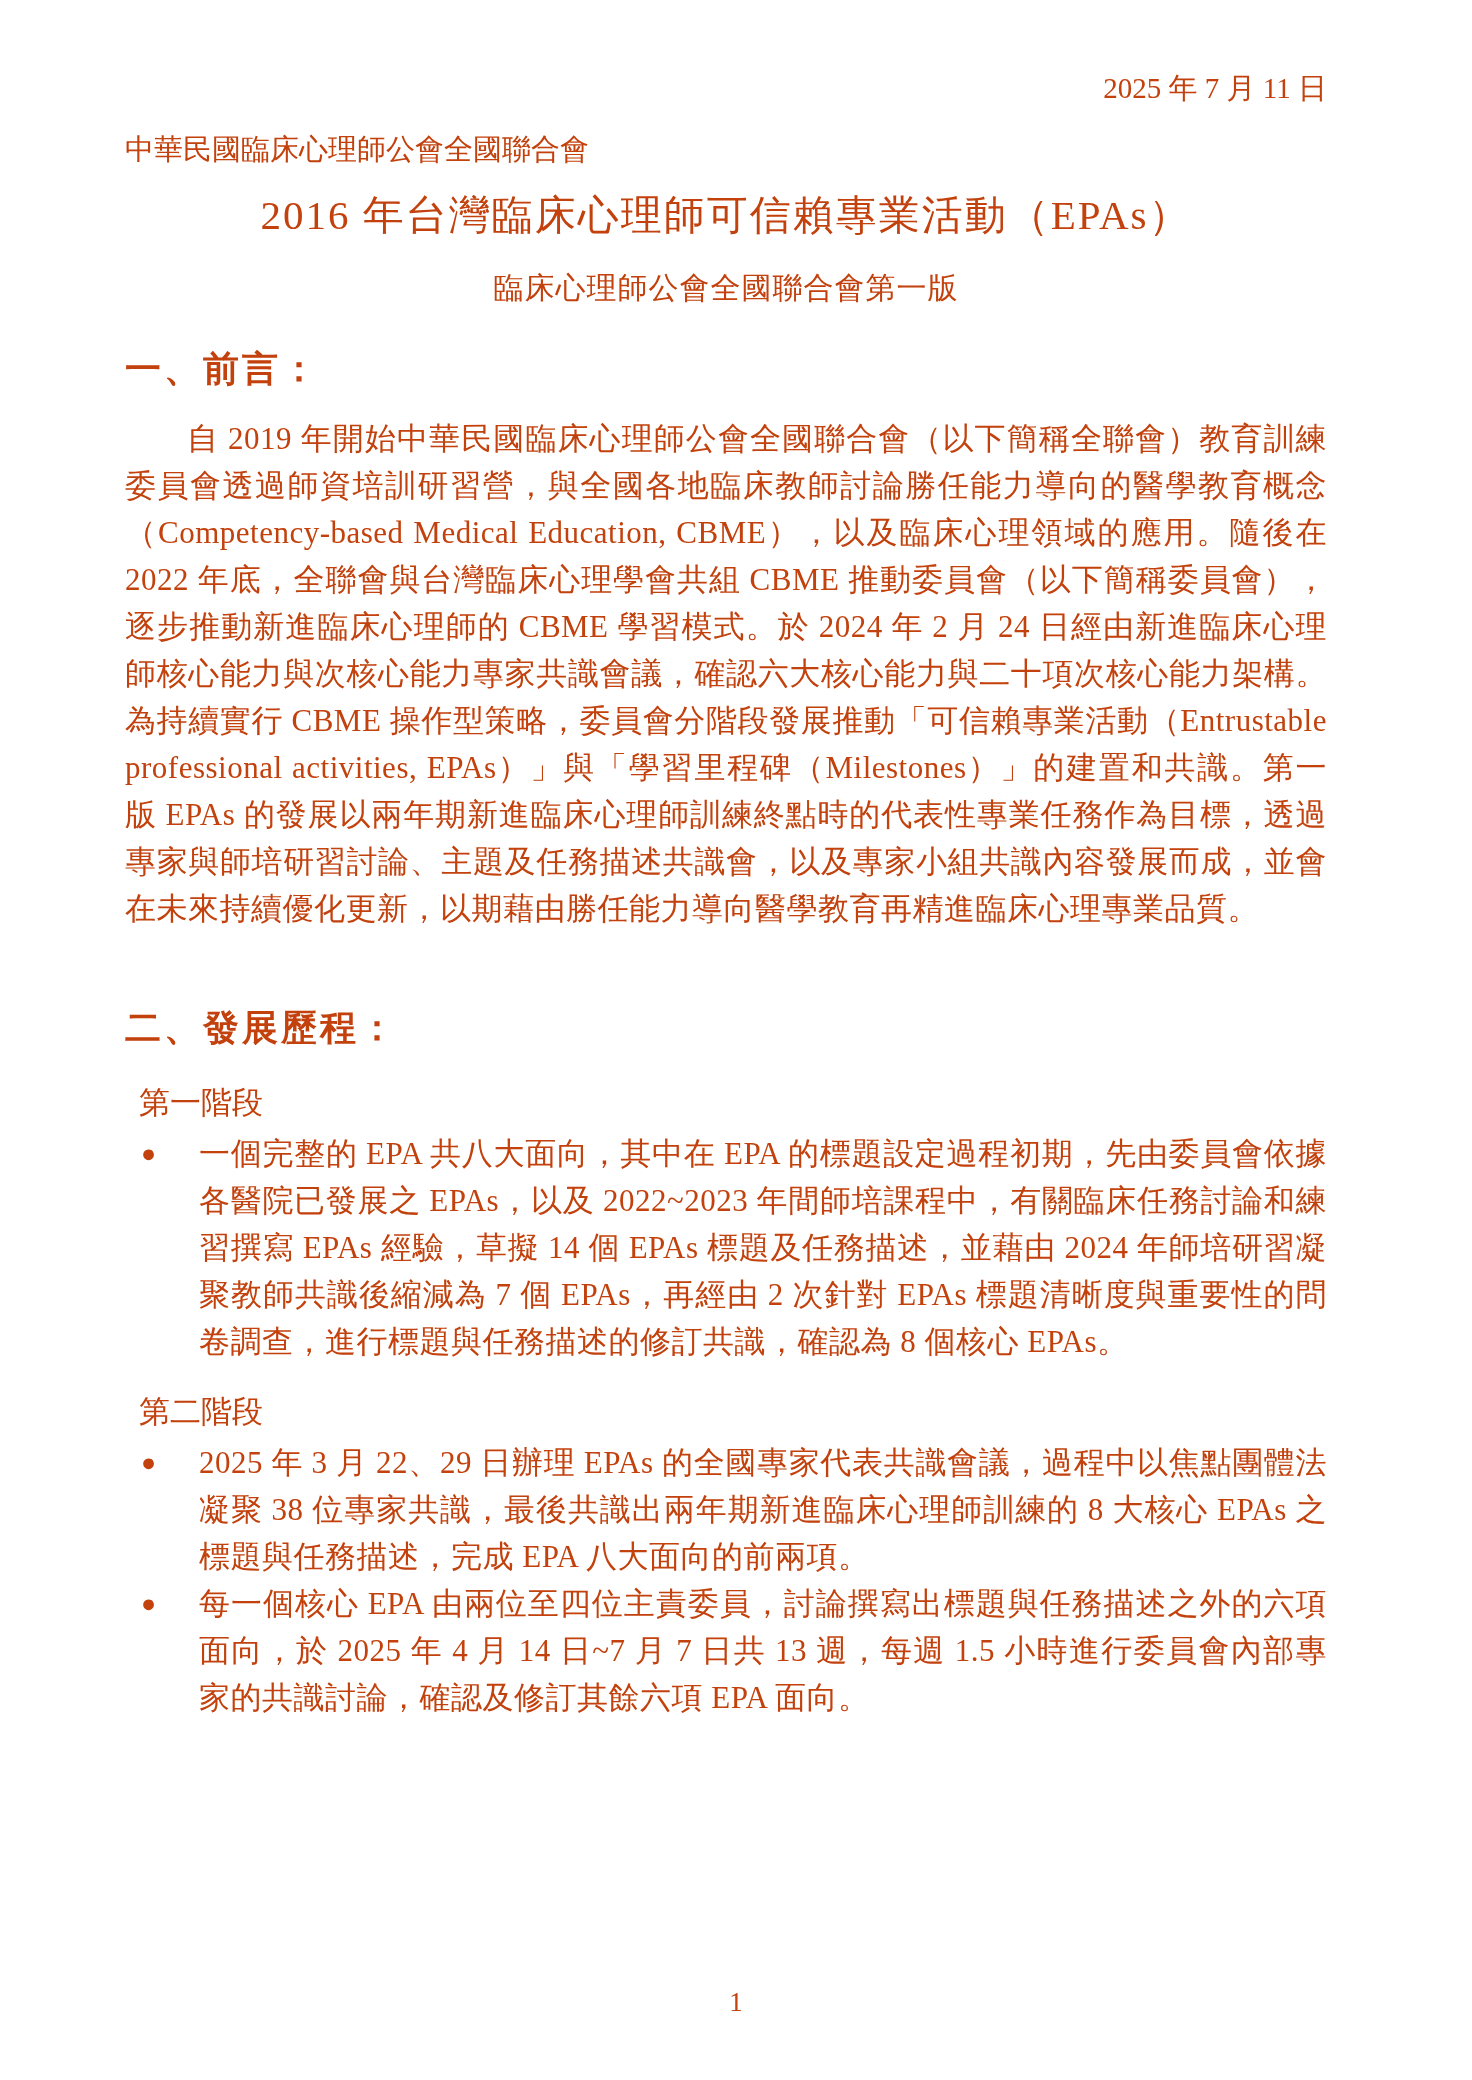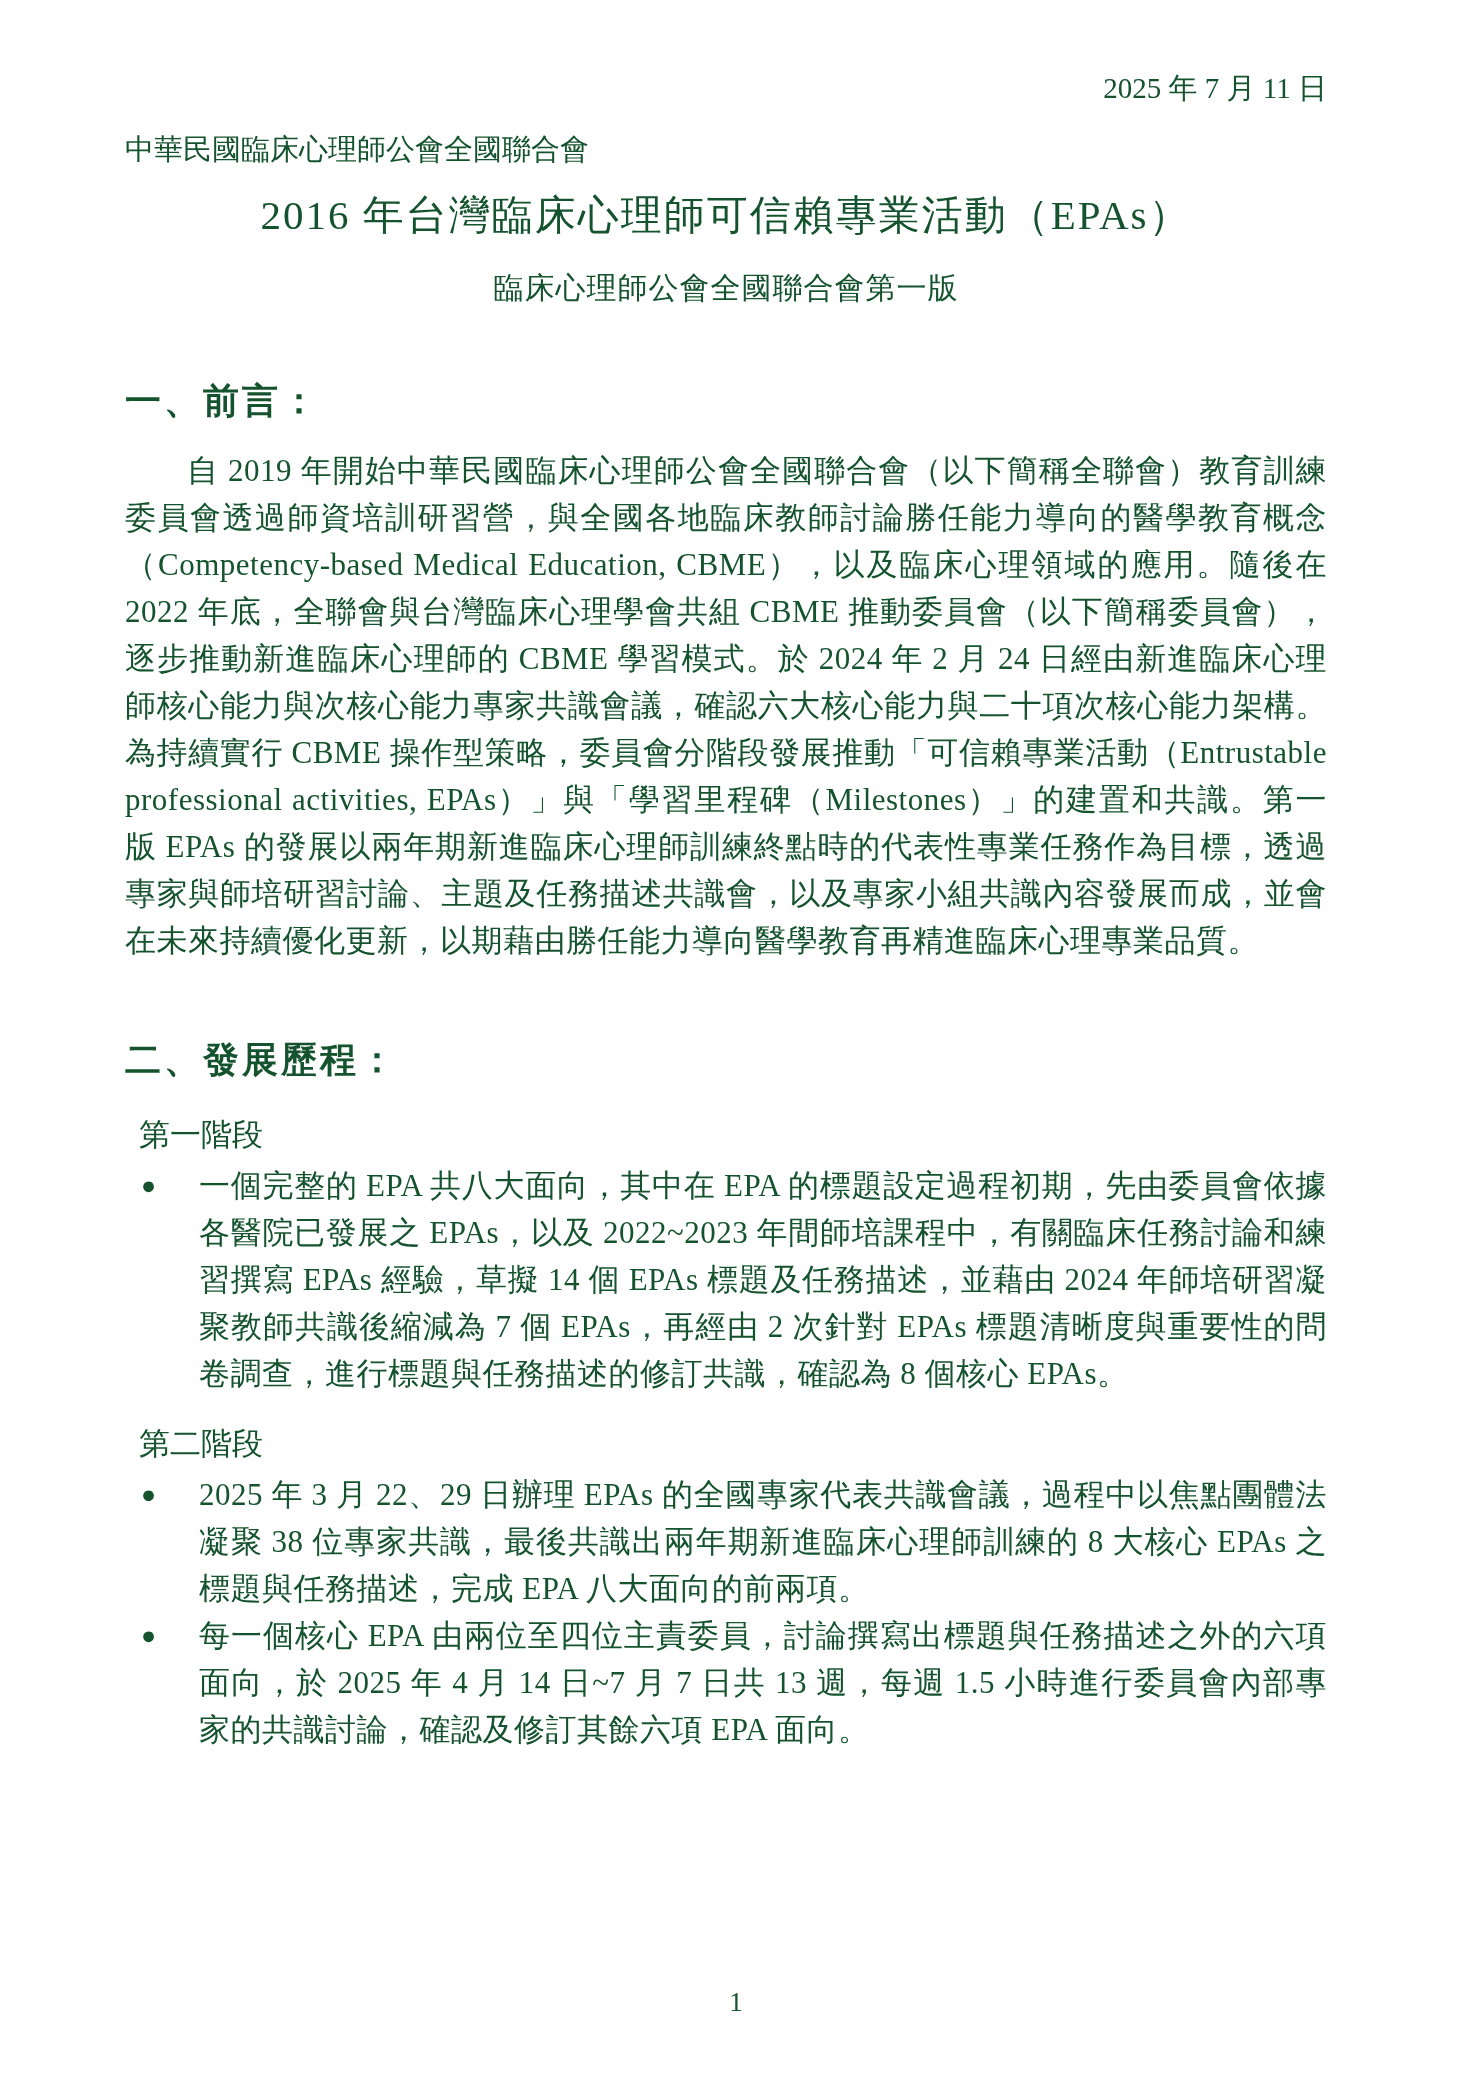--- a/index.html
+++ b/index.html
@@ -9,21 +9,21 @@
   }
   .page {
     position: relative;
     width: 1472px;
     height: 2080px;
     margin: 0 auto;
     background: #ffffff;
     box-sizing: border-box;
     padding: 68px 145px 11px 125px;
     font-family: "Liberation Serif", "DejaVu Serif", serif;
-    color: #14532d;
+    color: #c2410c;
     overflow: hidden;
   }
   .date-line {
     text-align: right;
     font-size: 29px;
     line-height: 40px;
   }
   .org-line {
     text-align: left;
     font-size: 29px;
@@ -44,21 +44,21 @@
     line-height: 42px;
     margin-top: 24px;
     letter-spacing: 1px;
   }
   .section-heading {
     font-size: 36px;
     line-height: 48px;
     font-weight: bold;
     letter-spacing: 3px;
   }
-  .heading-preface { margin-top: 68px; }
+  .heading-preface { margin-top: 36px; }
   .heading-development { margin-top: 72px; }
   .preface-paragraph {
     margin-top: 22px;
     font-size: 31px;
     line-height: 47px;
     text-align: justify;
     text-indent: 2em;
     letter-spacing: 0.5px;
   }
   .stage-label {

